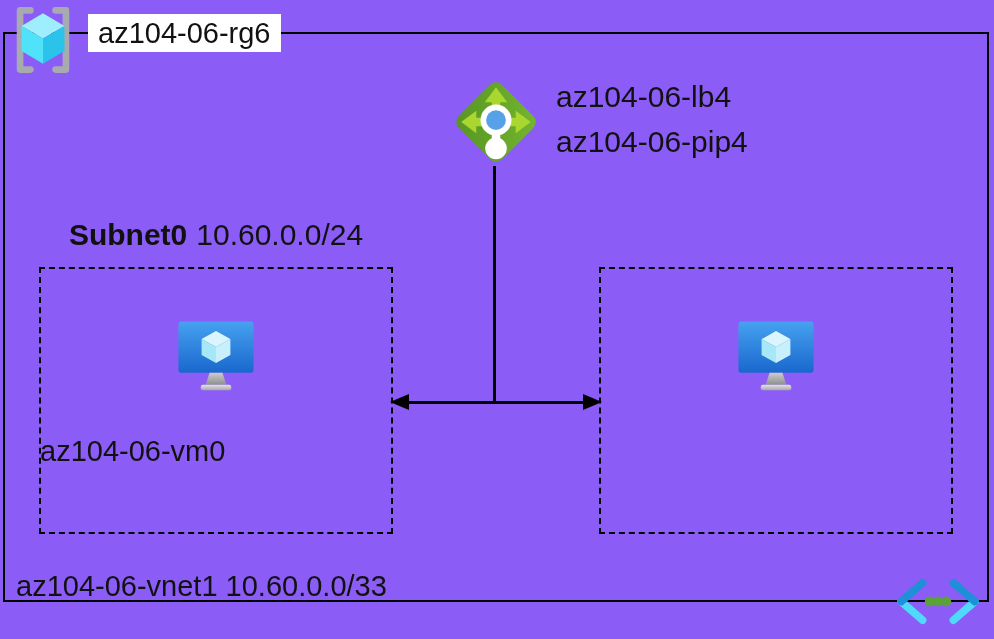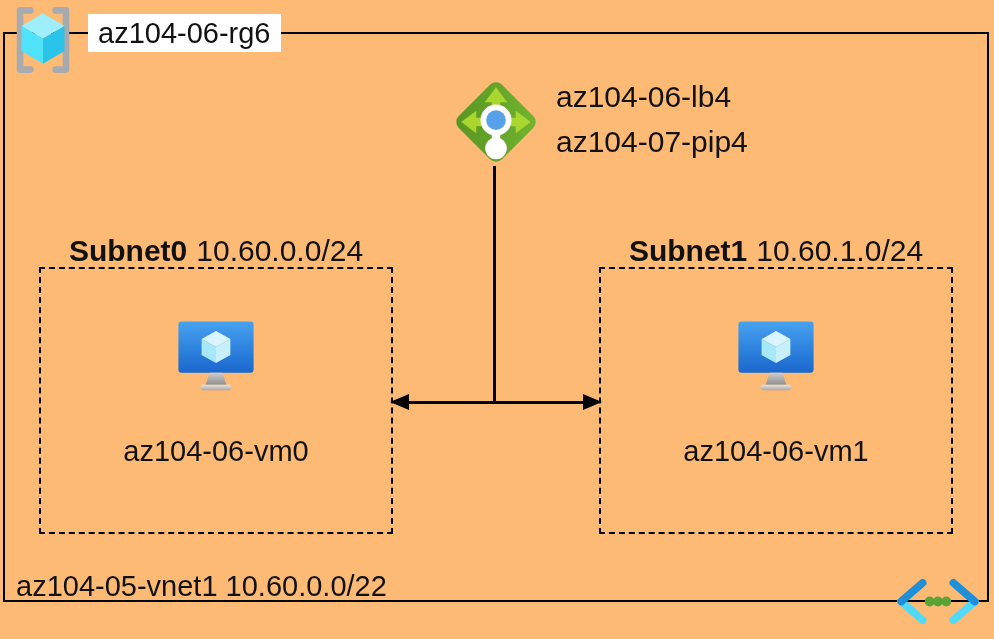--- a/index.html
+++ b/index.html
@@ -1,37 +1,37 @@
 <!DOCTYPE html>
 <html><head>
 <meta charset="utf-8">
 <style>
   html,body{margin:0;padding:0;background:#ffffff;}
   .canvas{
-    position:relative;width:994px;height:639px;background:#fdba74;overflow:hidden;
+    position:relative;width:994px;height:639px;background:#8b5cf6;overflow:hidden;
     font-family:"Liberation Sans", sans-serif;color:#111;
   }
   .abs{position:absolute;}
   .outer-box{
     left:3px;top:32px;width:986px;height:570px;
     border:2px solid #000;box-sizing:border-box;background:transparent;
   }
   .rg-label{
     left:88px;top:14px;height:38px;line-height:38px;
     background:#ffffff;padding:0 10px;font-size:29px;white-space:nowrap;
   }
   .lb-labels{left:556px;top:74px;font-size:30px;line-height:45px;white-space:nowrap;}
-  .subnet-label{top:218px;width:352px;text-align:center;font-size:30px;white-space:nowrap;margin-top:16px;}
+  .subnet-label{top:218px;width:352px;text-align:center;font-size:30px;white-space:nowrap;}
   .subnet-label .sname{font-weight:bold;}
   .subnet-label .scidr{margin-left:9px;font-weight:normal;}
   .subnet-box{
     width:354px;height:267px;top:267px;
     border:2px dashed #000;box-sizing:border-box;background:transparent;
   }
-  .vm-label{top:432px;width:352px;text-align:center;font-size:29px;line-height:38px;white-space:nowrap;}
+  .vm-label{top:432px;width:352px;text-align:left;font-size:29px;line-height:38px;white-space:nowrap;}
   .vnet-label{left:16px;top:570px;font-size:29px;white-space:nowrap;background:transparent;}
   .vline{left:493px;top:166px;width:3px;height:237px;background:#000;}
   .hline{left:406px;top:401px;width:180px;height:3px;background:#000;}
   .tri{width:0;height:0;}
   .tri-left{
     left:390px;top:394px;
     border-top:8px solid transparent;border-bottom:8px solid transparent;
     border-right:19px solid #000;
   }
   .tri-right{
@@ -80,21 +80,21 @@
       <path d="M87 50 L71 38 L71 45.5 L56 45.5 L56 54.5 L71 54.5 L71 62 Z" fill="#a9d62f"></path>
       <rect x="45.5" y="48" width="9" height="29" fill="#ffffff"></rect>
       <circle cx="50" cy="78" r="11.5" fill="#ffffff"></circle>
       <circle cx="50" cy="48" r="16.5" fill="#ffffff"></circle>
       <circle cx="50" cy="48" r="10.5" fill="#57a1e9"></circle>
     </svg>
   </div>
 
   <div class="abs lb-labels">
     <div>az104-06-lb4</div>
-    <div>az104-07-pip4</div>
+    <div>az104-06-pip4</div>
   </div>
 
   <div class="abs subnet-label" style="left:40px;">
     <span class="sname">Subnet0</span><span class="scidr">10.60.0.0/24</span>
   </div>
   <div class="abs subnet-box" style="left:39px;"></div>
 
   <div class="abs" style="left:176px;top:319px;">
     <svg width="80" height="77" viewBox="0 0 100 96">
       <defs>
@@ -117,23 +117,20 @@
       <path d="M68 25 L50 35 L50 55 L68 45 Z" fill="#c8f0fc"></path>
       <path d="M42 67 L58 67 L63 82 L37 82 Z" fill="url(#stg0)"></path>
       <rect x="31" y="82" width="38" height="7" rx="2.5" fill="url(#bsg0)"></rect>
     </svg>
   </div>
 
   <div class="abs vm-label" style="left:40px;">
     <div>az104-06-vm0</div>
   </div>
 
-  <div class="abs subnet-label" style="left:600px;">
-    <span class="sname">Subnet1</span><span class="scidr">10.60.1.0/24</span>
-  </div>
   <div class="abs subnet-box" style="left:599px;"></div>
 
   <div class="abs" style="left:736px;top:319px;">
     <svg width="80" height="77" viewBox="0 0 100 96">
       <defs>
         <linearGradient id="vmg1" x1="0" y1="0" x2="0" y2="1">
           <stop offset="0" stop-color="#46a2f0"></stop>
             <stop offset="1" stop-color="#1a67cd"></stop>
         </linearGradient>
         <linearGradient id="stg1" x1="0" y1="0" x2="0" y2="1">
@@ -148,26 +145,25 @@
       <rect x="3" y="3" width="94" height="64" rx="4" fill="url(#vmg1)"></rect>
       <path d="M50 15 L68 25 L50 35 L32 25 Z" fill="#dbf5fe"></path>
       <path d="M32 25 L50 35 L50 55 L32 45 Z" fill="#a6e7f8"></path>
       <path d="M68 25 L50 35 L50 55 L68 45 Z" fill="#c8f0fc"></path>
       <path d="M42 67 L58 67 L63 82 L37 82 Z" fill="url(#stg1)"></path>
       <rect x="31" y="82" width="38" height="7" rx="2.5" fill="url(#bsg1)"></rect>
     </svg>
   </div>
 
   <div class="abs vm-label" style="left:600px;">
-    <div>az104-06-vm1</div>
   </div>
 
   <div class="abs vnet-label">
-    <span>az104-05-vnet1</span>
-    <span>10.60.0.0/22</span>
+    <span>az104-06-vnet1</span>
+    <span>10.60.0.0/33</span>
   </div>
 
   <div class="abs" style="left:894px;top:574px;">
     <svg width="88" height="55" viewBox="0 0 160 100">
       <line x1="13" y1="50" x2="52" y2="84" stroke="#4fdafc" stroke-width="14" stroke-linecap="round"></line>
       <line x1="147" y1="50" x2="108" y2="84" stroke="#4fdafc" stroke-width="14" stroke-linecap="round"></line>
       <line x1="52" y1="16" x2="13" y2="50" stroke="#1f8fd9" stroke-width="14" stroke-linecap="round"></line>
       <line x1="108" y1="16" x2="147" y2="50" stroke="#1f8fd9" stroke-width="14" stroke-linecap="round"></line>
       <circle cx="65" cy="50" r="9" fill="#5ba336"></circle>
       <circle cx="80" cy="50" r="9" fill="#5ba336"></circle>

